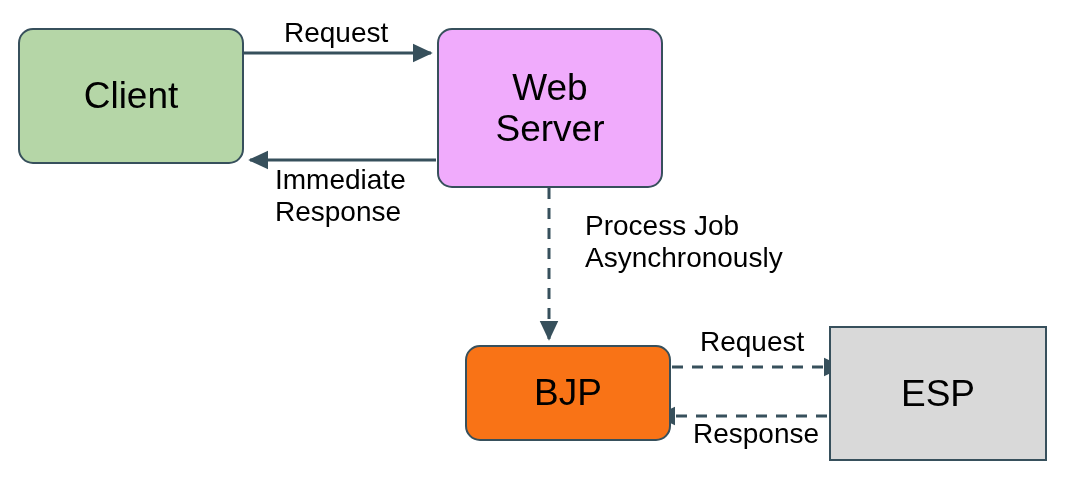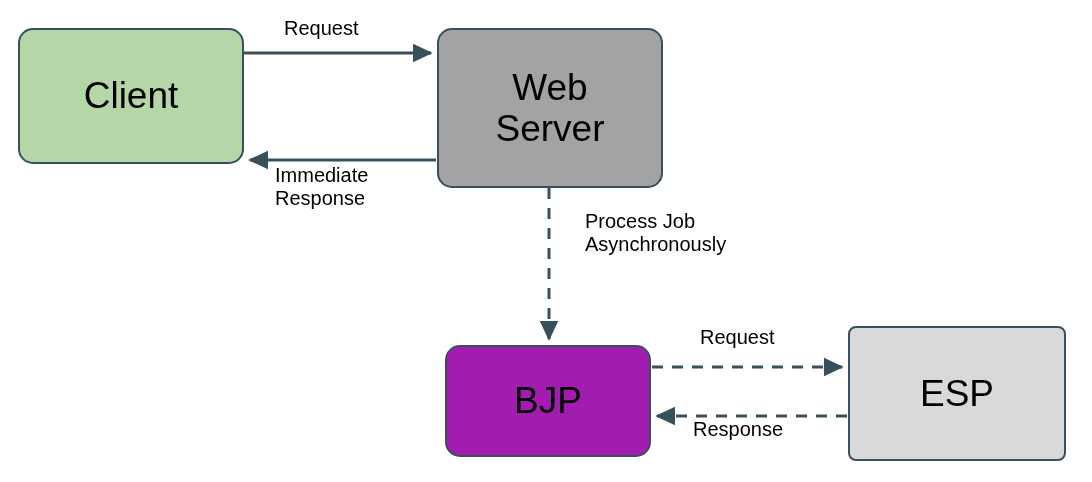--- a/index.html
+++ b/index.html
@@ -44,50 +44,50 @@
     height: 136px;
     background: #b5d6a7;
     border-radius: 15px;
     font-size: 37px;
   }
   .node-webserver {
     left: 437px;
     top: 28px;
     width: 226px;
     height: 160px;
-    background: #a3a3a3;
+    background: #f0abfc;
     border-radius: 15px;
     font-size: 37px;
   }
   .node-bjp {
-    left: 445px;
+    left: 465px;
     top: 345px;
     width: 206px;
-    height: 112px;
-    background: #a21caf;
+    height: 96px;
+    background: #f97316;
     border-radius: 15px;
     font-size: 37px;
   }
   .node-esp {
-    left: 848px;
+    left: 829px;
     top: 326px;
     width: 218px;
     height: 135px;
     background: #d9d9d9;
-    border-radius: 8px;
+    border-radius: 0;
     font-size: 37px;
   }
   .node-label {
     display: block;
     white-space: pre-line;
   }
   .edge-label {
     position: absolute;
     color: #000000;
-    font-size: 20px;
+    font-size: 28px;
     line-height: 1.14;
     white-space: pre-line;
     z-index: 3;
   }
   .lbl-request-top {
     left: 284px;
     top: 17px;
     width: 160px;
     text-align: left;
   }

